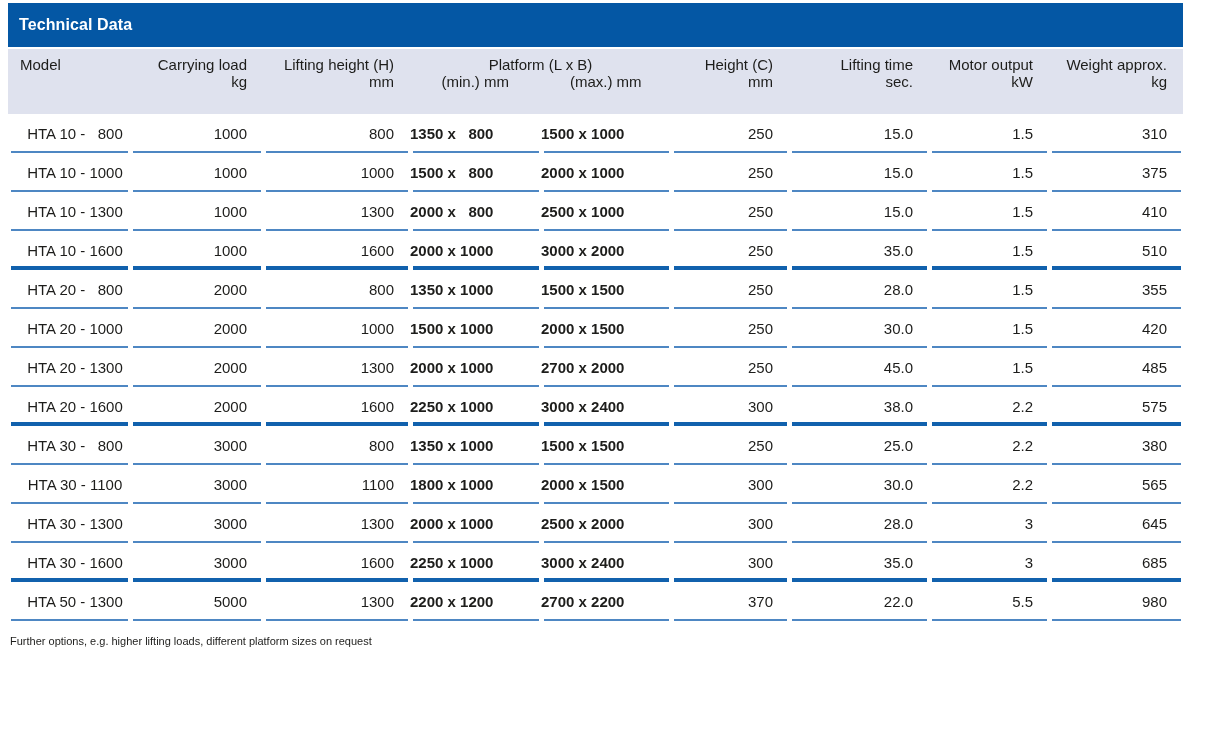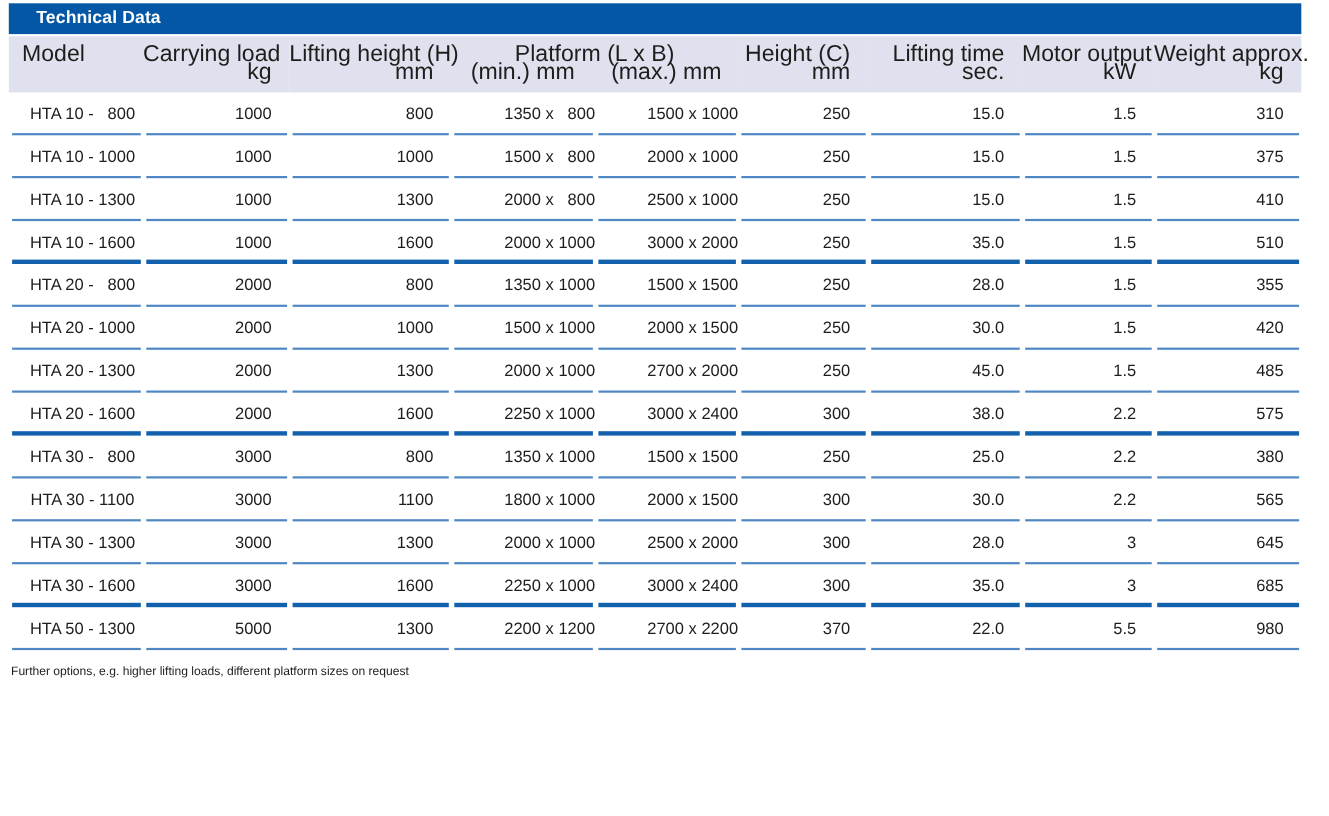--- a/index.html
+++ b/index.html
@@ -16,45 +16,45 @@
     background:#ffffff;
     color:var(--text);
     font-family:"Liberation Sans", sans-serif;
   }
   .page{
     width:1175px;
     margin:3px 0 0 8px;
   }
   .title-bar{
     background:var(--title-bg);
-    height:28px;
+    height:44px;
     display:flex;
     align-items:center;
-    padding-left:25px;
+    padding-left:11px;
     margin-bottom:2px;
   }
   .title-bar span{
     color:var(--title-text);
     font-weight:bold;
     font-size:16px;
     letter-spacing:0.1px;
   }
   table{
     width:100%;
     border-collapse:separate;
     border-spacing:0;
     table-layout:fixed;
     font-size:15px;
   }
   thead th{
     background:var(--header-bg);
     font-weight:normal;
     vertical-align:top;
-    padding:7px 0 10px 0;
-    font-size:21px;
+    padding:7px 0 24px 0;
+    font-size:15px;
   }
   thead .lbl,
   thead .unit{
     line-height:17px;
     white-space:nowrap;
   }
   th.h-model{text-align:left;}
   th.h-model .lbl{padding-left:12px;}
   th.h-num{text-align:right;}
   th.h-num .lbl, th.h-num .unit{padding-right:16px;}
@@ -84,22 +84,23 @@
   td.c-model{
     text-align:center;
     padding-left:12px;
     white-space:pre;
   }
   td.c-num{
     text-align:right;
     padding-right:16px;
   }
   td.c-plat{
-    text-align:right;
+    text-align:left;
     white-space:pre;
+    font-weight:bold;
   }
   .footnote{
     margin-top:14px;
     padding-left:2px;
     font-size:11px;
   }
 </style>
 </head>
 <body>
 

